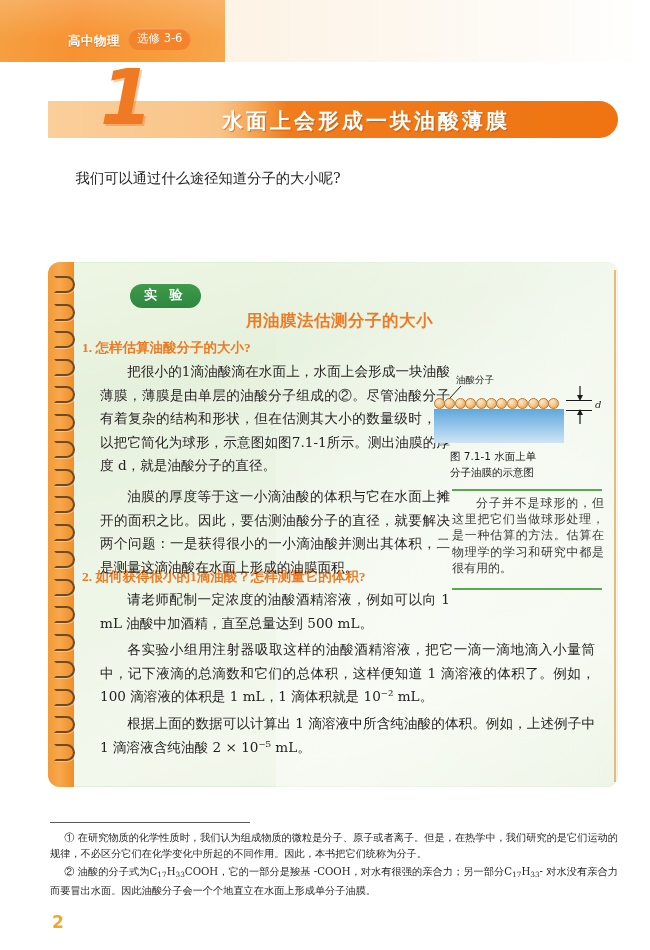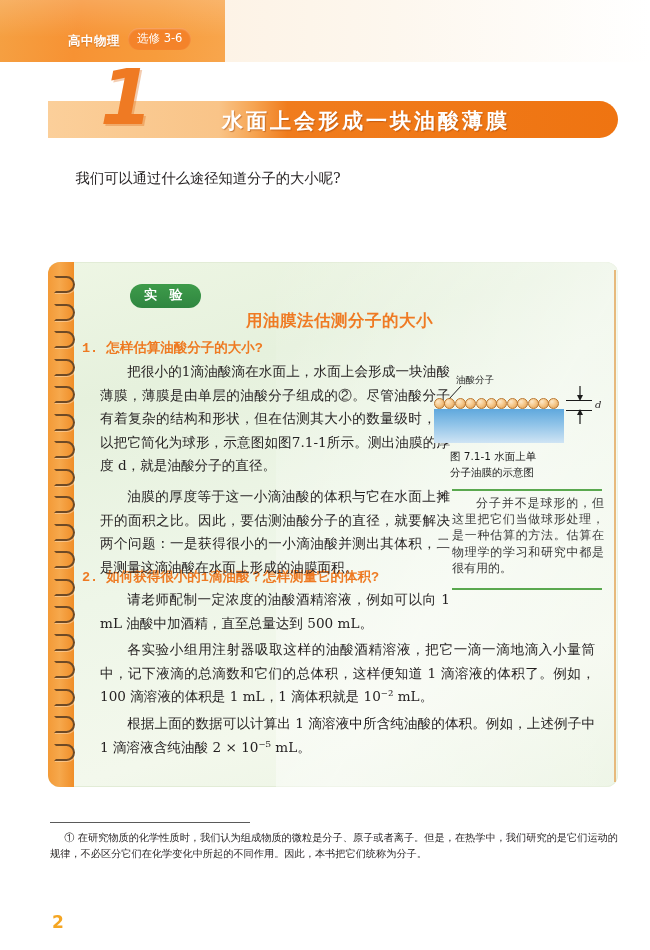--- a/index.html
+++ b/index.html
@@ -110,21 +110,21 @@
   }
   .exp-title{
     position:absolute;left:246px;top:310px;
     font-family:"DejaVu Sans","Liberation Sans",sans-serif;
     font-size:16.5px;font-weight:bold;color:#ef7a23;letter-spacing:.5px;
     white-space:nowrap;
   }
 
   .sub-head{
     position:absolute;
-    font-family:Liberation Mono, monospace;
+    font-family:Liberation Serif, serif;
     font-weight:bold;font-size:13.5px;color:#ee7a22;white-space:nowrap;
   }
   #sub1{left:82px;top:339px;}
   #sub2{left:82px;top:568px;}
 
   .body-col{
     position:absolute;left:100px;width:350px;
     font-size:13.6px;line-height:23.6px;text-align:justify;
     font-weight:normal;
   }
@@ -279,20 +279,21 @@
   <div>分子油膜的示意图</div>
 </div>
 
 <div class="note-rule"></div>
 <div class="note">分子并不是球形的，但这里把它们当做球形处理，是一种估算的方法。估算在物理学的学习和研究中都是很有用的。</div>
 <div class="note-rule bottom"></div>
 
 <div class="fn-rule"></div>
 <div class="footnotes">
   <p>① 在研究物质的化学性质时，我们认为组成物质的微粒是分子、原子或者离子。但是，在热学中，我们研究的是它们运动的规律，不必区分它们在化学变化中所起的不同作用。因此，本书把它们统称为分子。</p>
+  <p><span>② 油酸的分子式为C</span><sub>17</sub><span>H</span><sub>33</sub><span>COOH，它的一部分是羧基 -COOH，对水有很强的亲合力；另一部分C</span><sub>17</sub><span>H</span><sub>33</sub><span>- 对水没有亲合力而要冒出水面。因此油酸分子会一个个地直立在水面上形成单分子油膜。</span></p>
 </div>
 
 <div class="page-num">2</div>
 
 <div class="ring" style="left: 54px; top: 276px;"></div>
 <div class="ring" style="left: 54px; top: 303.5px;"></div>
 <div class="ring" style="left: 54px; top: 331px;"></div>
 <div class="ring" style="left: 54px; top: 358.5px;"></div>
 <div class="ring" style="left: 54px; top: 386px;"></div>
 <div class="ring" style="left: 54px; top: 413.5px;"></div>

